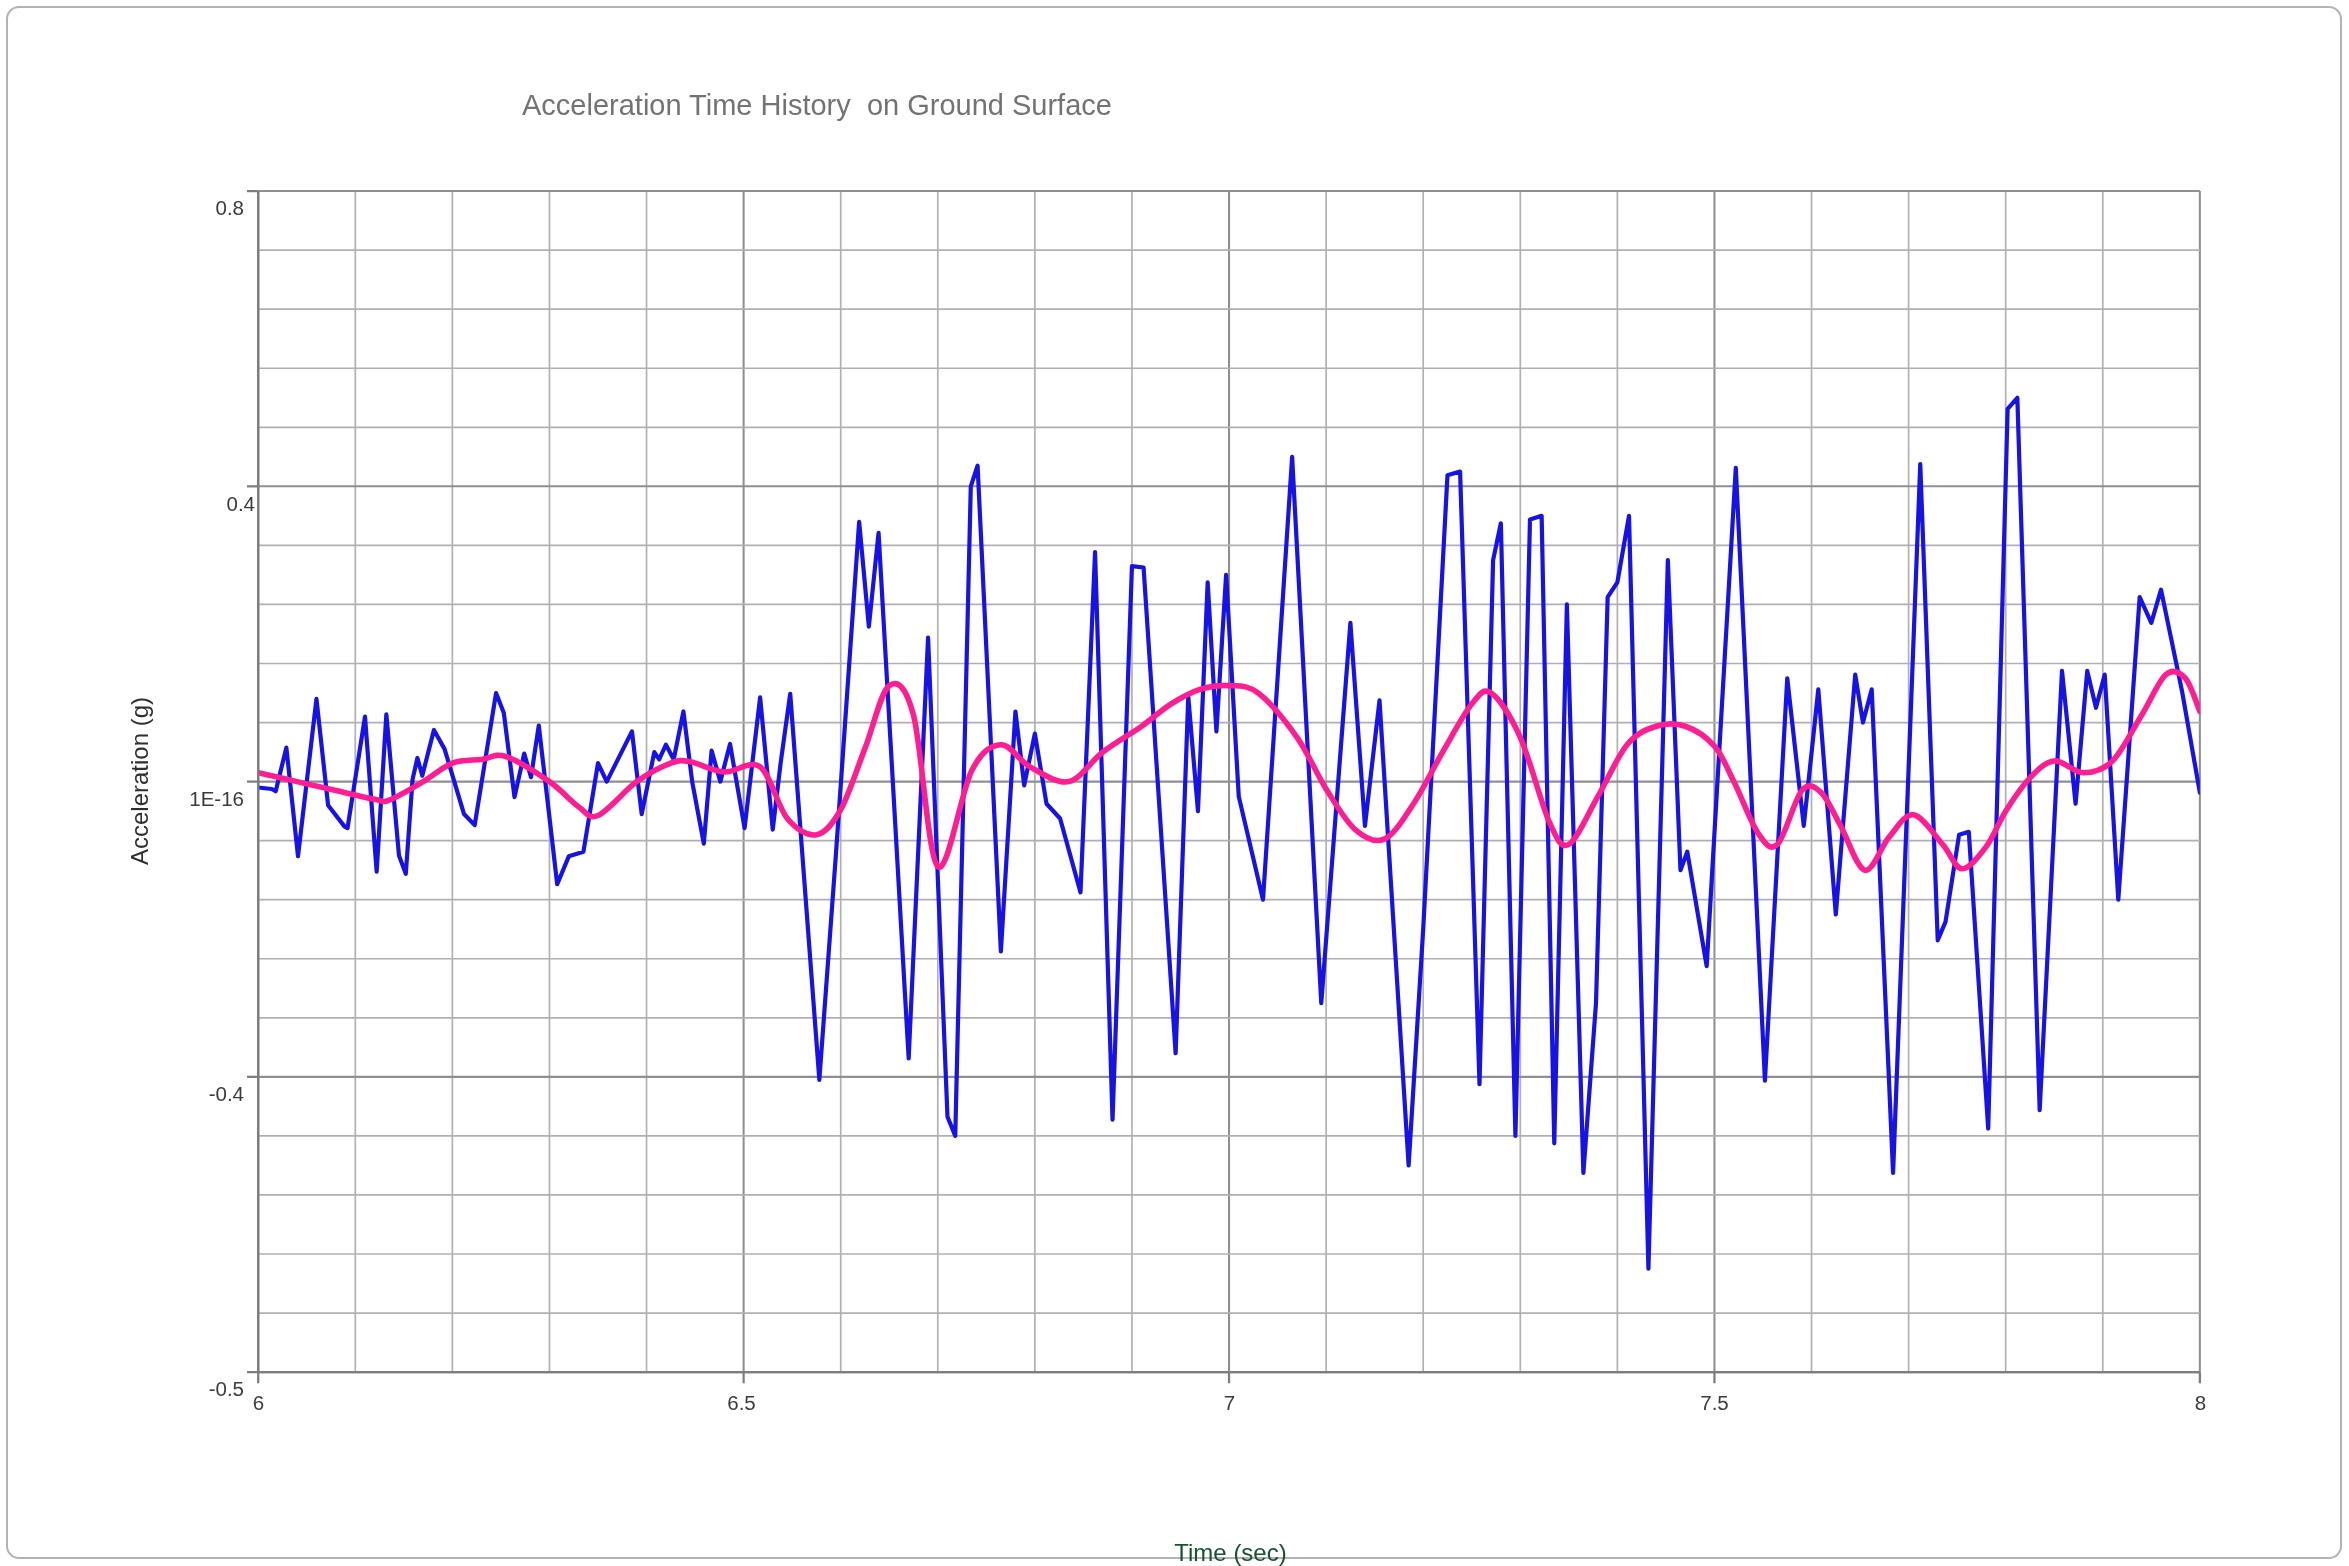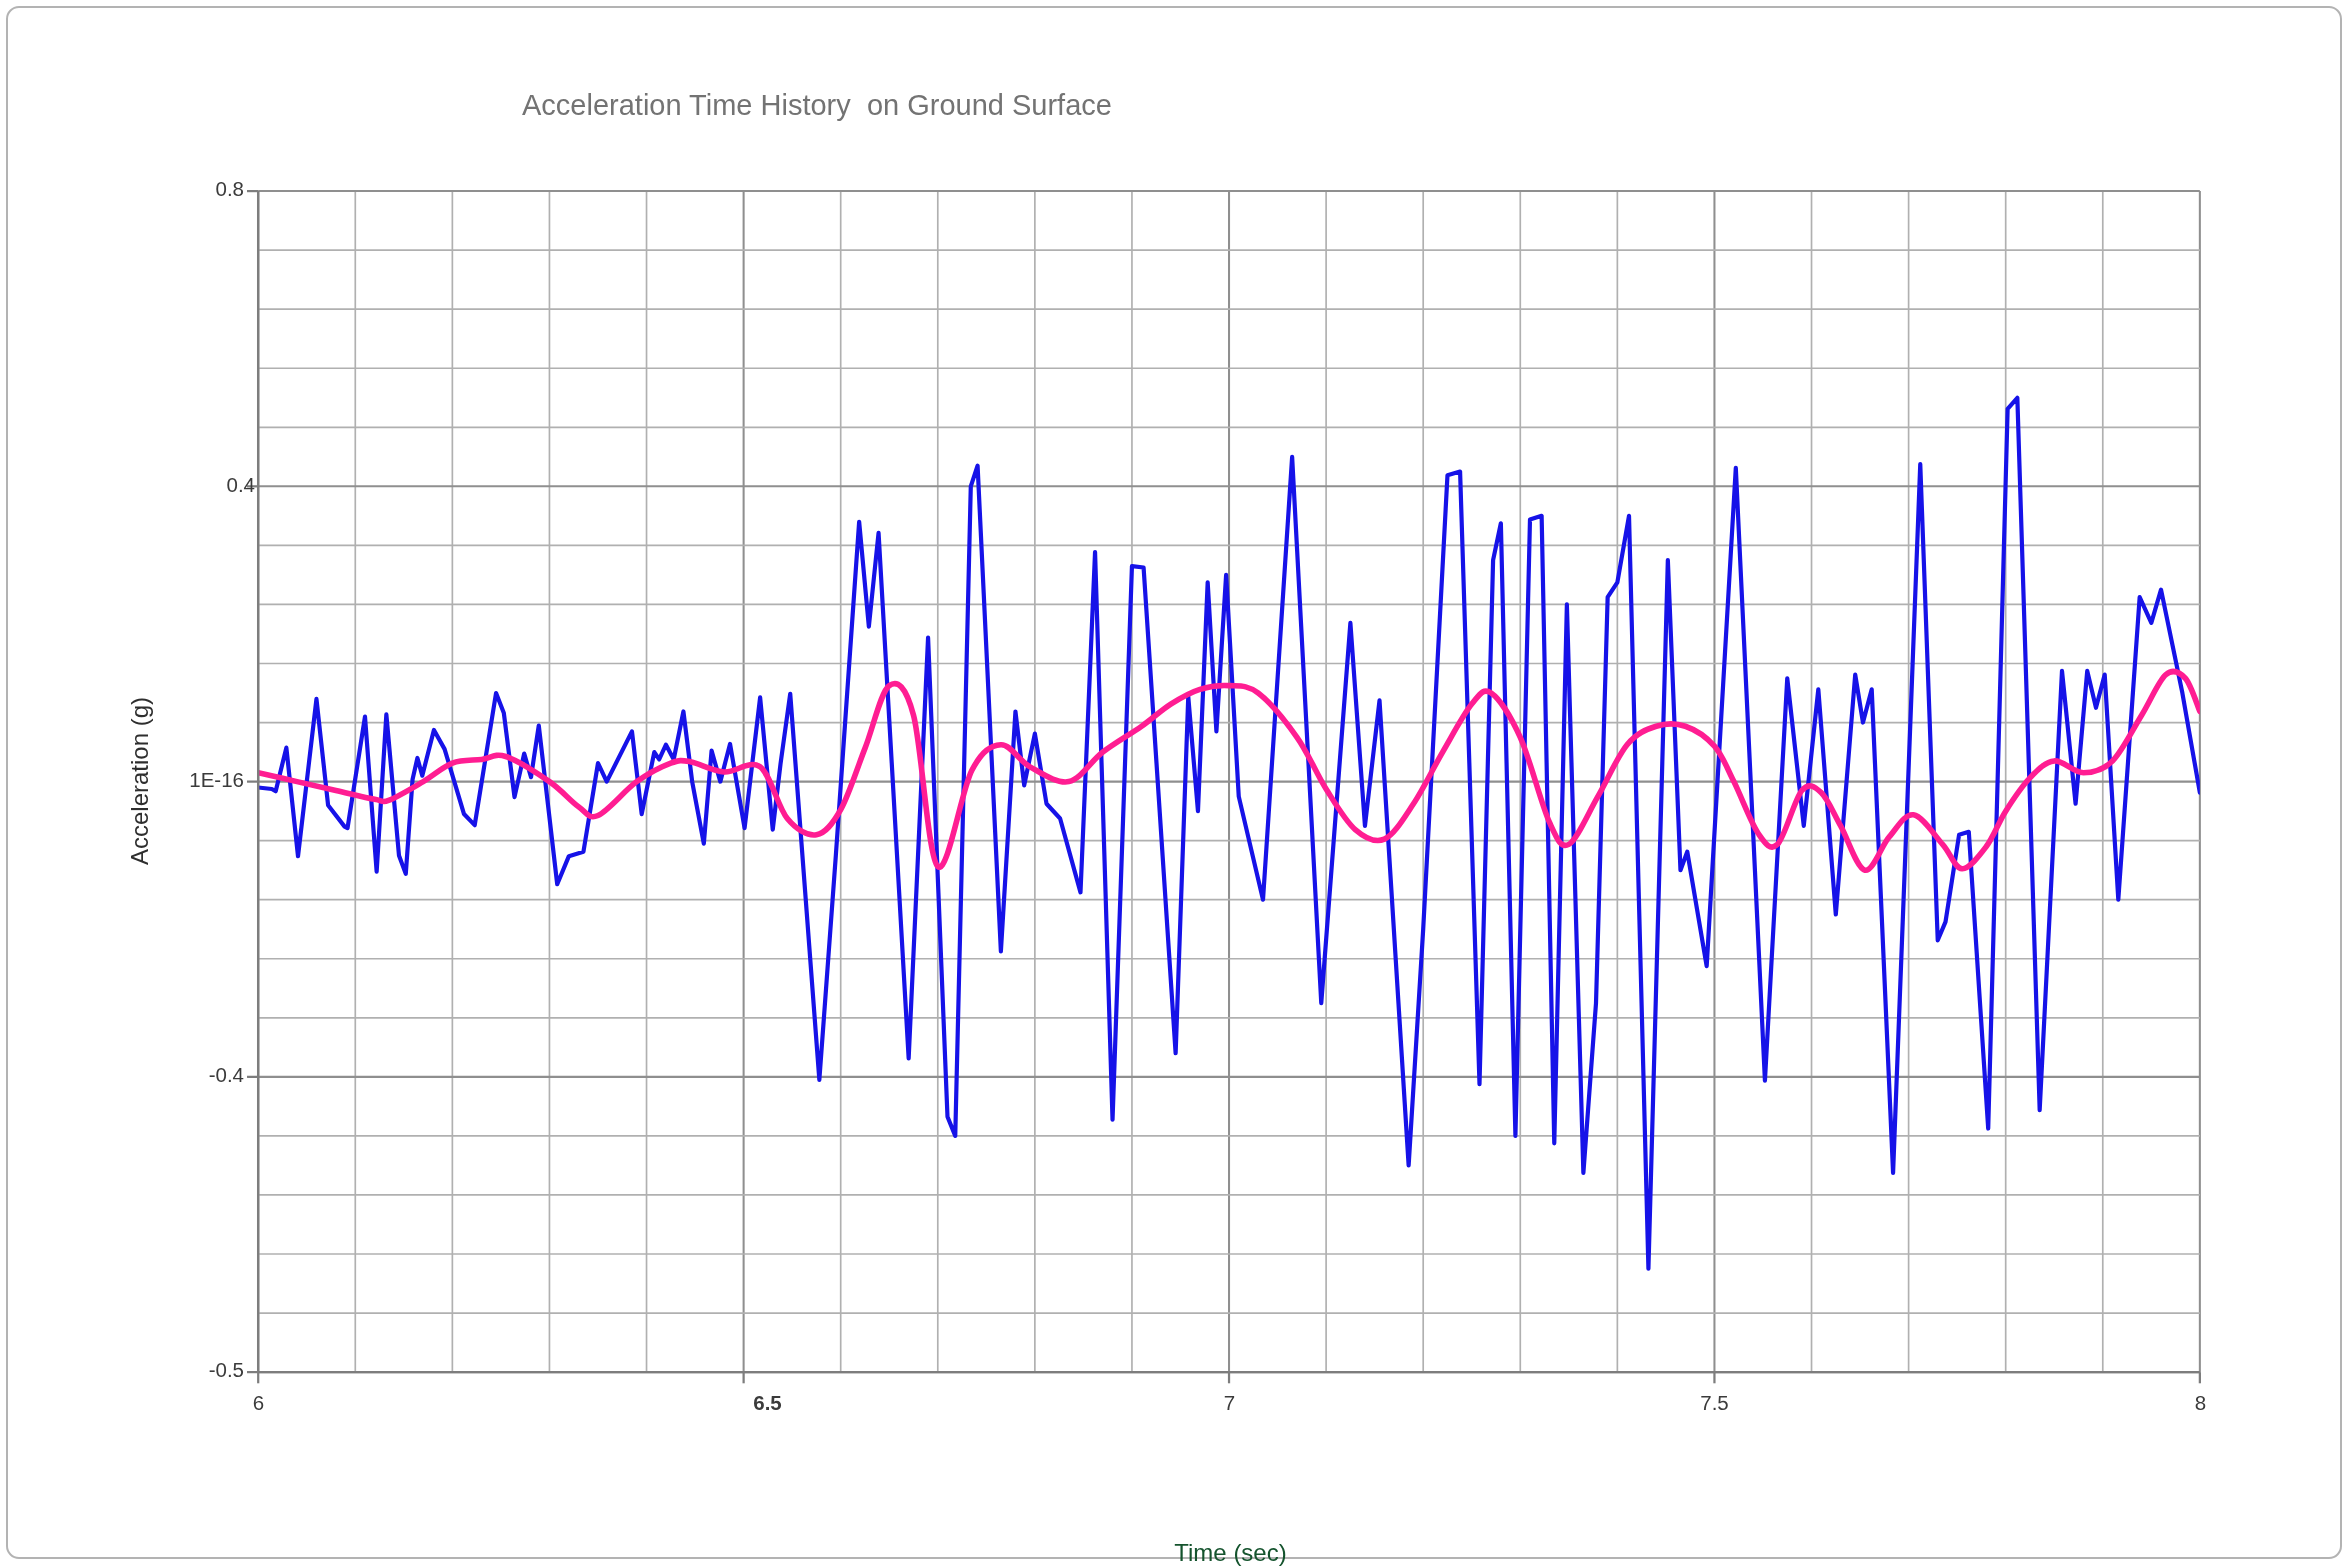--- a/index.html
+++ b/index.html
@@ -2,21 +2,21 @@
 <html style="font-size:15px"><head>
 <meta charset="utf-8">
 <style>
   html,body{margin:0;padding:0;background:#ffffff;}
   body{width:2349px;height:1566px;position:relative;font-family:"Liberation Sans",sans-serif;}
   #canvas{position:absolute;left:0;top:0;width:2349px;height:1566px;background:#ffffff;overflow:hidden;}
   #frame{position:absolute;left:5.6px;top:5.6px;width:2332px;height:1549px;border:2.8px solid #b3b3b3;border-radius:13px;background:#ffffff;}
   #chart-svg{position:absolute;left:0;top:0;}
   .txt{position:absolute;color:#3c3c3c;white-space:pre;}
   #chart-title{left:522px;top:89px;width:1119px;font-size:29px;color:#737373;}
-  .ytick{width:121px;text-align:right;font-size:20.5px;color:#3b3b3b;}
+  .ytick{width:121px;text-align:right;font-size:20.5px;color:#3b3b3b;margin-top:19px;}
   .xtick{width:131px;text-align:center;font-size:20.5px;color:#3b3b3b;}
   #ylab{left:-45px;top:765px;width:373px;height:32px;text-align:center;font-size:24px;color:#2e2e2e;
         transform:rotate(-90deg);transform-origin:center;}
   #xlab{left:1044px;top:1539px;width:373px;text-align:center;font-size:24px;color:#14532d;}
   #legend{position:absolute;left:446px;top:434px;width:367px;height:147px;background:#ffffff;
           border:2.8px solid #000000;box-sizing:border-box;}
   .legend-entry{position:absolute;left:22.4px;width:336px;height:28px;display:flex;align-items:center;}
   .legend-entry.e0{top:31px;}
   .legend-entry.e1{top:95px;}
   .swatch{width:56px;flex:0 0 56px;margin-right:9.3px;}
@@ -95,21 +95,21 @@
 
   <div id="chart-title" class="txt">Acceleration Time History  on Ground Surface</div>
 
   <div class="txt ytick" style="left:123px;top:177px;">0.8</div>
   <div class="txt ytick" style="left:134px;top:473px;">0.4</div>
   <div class="txt ytick" style="left:123px;top:768px;">1E-16</div>
   <div class="txt ytick" style="left:123px;top:1063px;">-0.4</div>
   <div class="txt ytick" style="left:123px;top:1358px;">-0.5</div>
 
   <div class="txt xtick" style="left:193px;top:1391px;">6</div>
-  <div class="txt xtick" style="left:702px;top:1391px;font-weight:bold;">6.5</div>
+  <div class="txt xtick" style="left:676px;top:1391px;">6.5</div>
   <div class="txt xtick" style="left:1164px;top:1391px;">7</div>
   <div class="txt xtick" style="left:1649px;top:1391px;">7.5</div>
   <div class="txt xtick" style="left:2135px;top:1391px;">8</div>
 
   <div id="ylab" class="txt">Acceleration (g)</div>
   <div id="xlab" class="txt">Time (sec)</div>
 
 </div>
 
 

